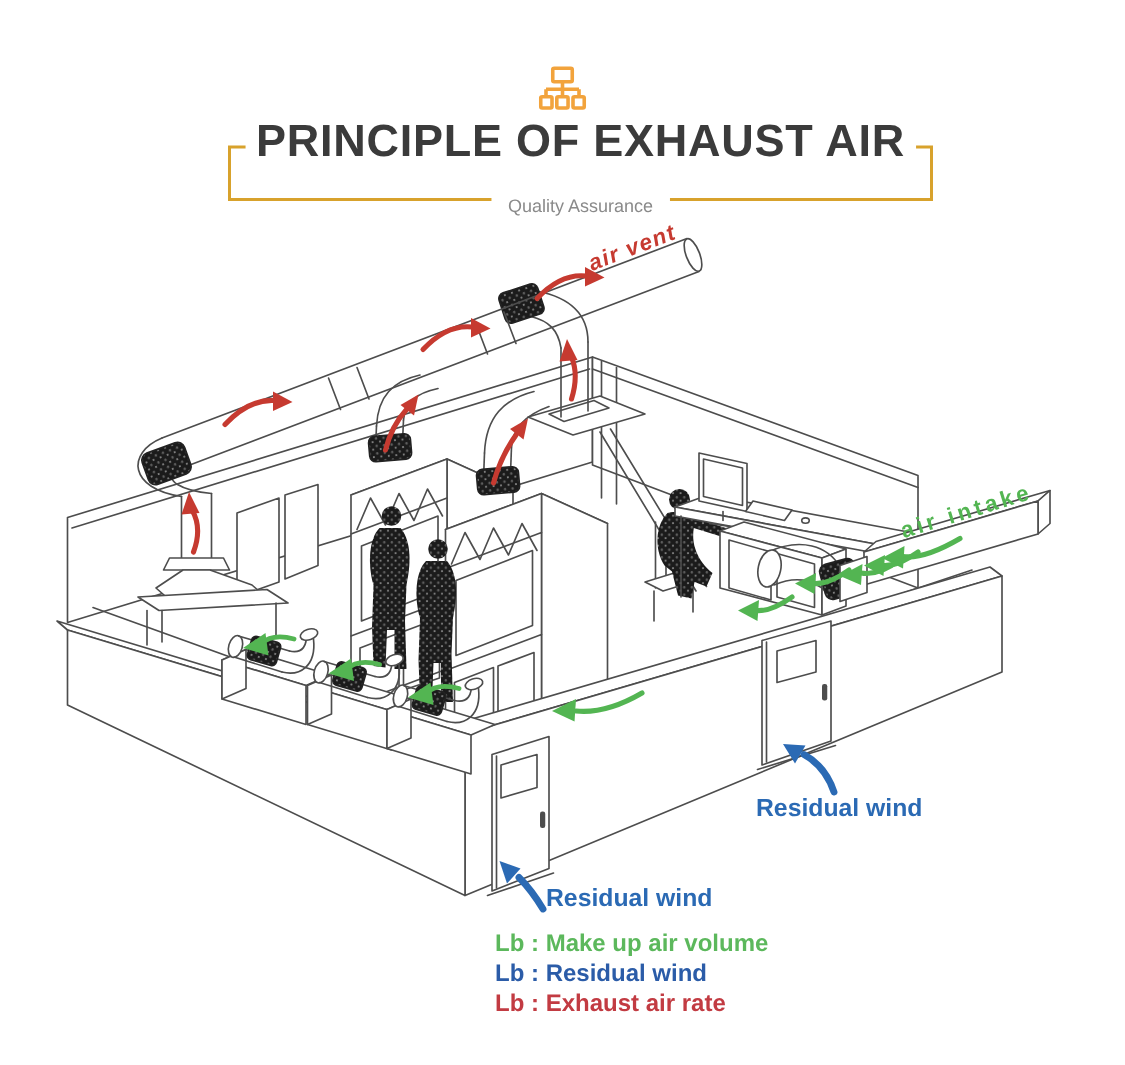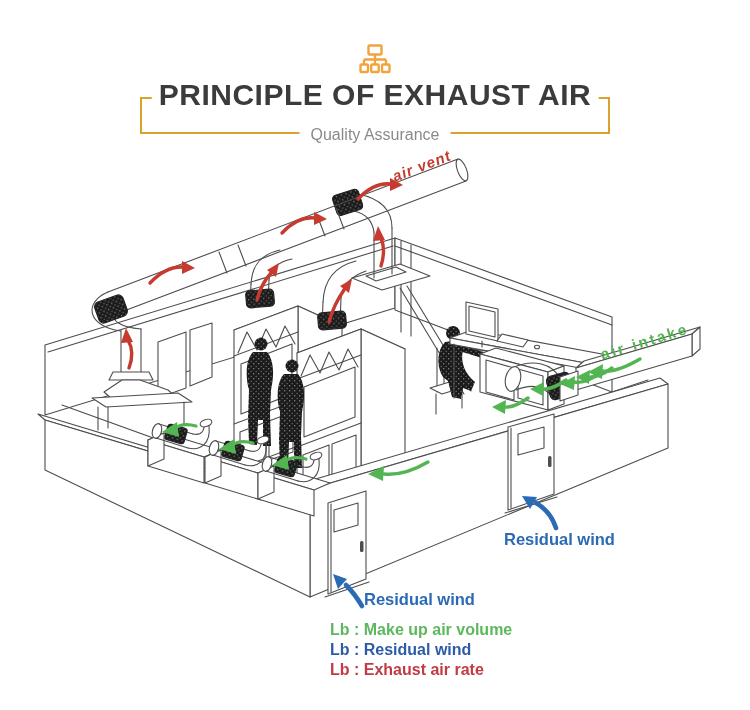--- a/index.html
+++ b/index.html
@@ -7,21 +7,21 @@
         font-family:"Liberation Sans",sans-serif;}
   
   .hier-icon{position:absolute;left:359px;top:44px;width:32px;height:30px;color:#F2A33C;}
   .title-frame{position:absolute;left:140px;top:97px;width:466px;height:33px;
                border:2px solid #D8A22C;}
   .page-title{position:absolute;left:50%;top:-21px;transform:translateX(-50%);
               background:#fff;padding:0 7px;margin:0;white-space:nowrap;
               font-size:30px;font-weight:800;letter-spacing:.5px;color:#3B3B3B;}
   .subtitle{position:absolute;left:50%;bottom:-12px;transform:translateX(-50%);
             background:#fff;padding:0 11px;white-space:nowrap;
-            font-size:16px;color:#8A8A8A;}
+            font-size:12px;color:#8A8A8A;}
   
   .diagram-svg{position:absolute;left:0;top:0;width:750px;height:710px;}
   .flow-label{position:absolute;white-space:nowrap;font-size:15px;}
   .lbl-air-vent{left:393px;top:168px;transform:rotate(-21deg);transform-origin:left center;
                 font-style:italic;font-weight:700;letter-spacing:1px;}
   .lbl-air-intake{left:601px;top:346px;transform:rotate(-17deg);transform-origin:left center;
                   font-weight:600;letter-spacing:2.5px;}
   .lbl-rw{font-size:16.5px;font-weight:700;text-align:center;}
   .lbl-rw-right{left:504px;top:530px;}
   .lbl-rw-front{left:364px;top:590px;}
@@ -37,21 +37,21 @@
   <div class="hier-icon" style="color: rgb(242, 163, 60);">
     <svg viewBox="0 0 32 30" width="32" height="30" fill="none" stroke="currentColor" stroke-width="2.4" stroke-linejoin="round">
       <rect x="9.5" y="1.5" width="13" height="9" rx="1"></rect>
       <path d="M16 10.5 V15.5 M5 15.5 H27 M5 15.5 V20.5 M16 15.5 V20.5 M27 15.5 V20.5"></path>
       <rect x="1.5" y="20.5" width="7.5" height="7.5" rx="1"></rect>
       <rect x="12.2" y="20.5" width="7.5" height="7.5" rx="1"></rect>
       <rect x="23" y="20.5" width="7.5" height="7.5" rx="1"></rect>
     </svg>
   </div>
 
-  <div class="title-frame" style="border-color: rgb(216, 162, 44);">
+  <div class="title-frame" style="border-color: rgb(216, 162, 44); margin-left: 12px;">
     <h1 class="page-title" style="color: rgb(59, 59, 59);">PRINCIPLE OF EXHAUST AIR</h1>
     <div class="subtitle" style="color: rgb(138, 138, 138);">Quality Assurance</div>
   </div>
 
   <svg class="diagram-svg" viewBox="0 0 750 710">
     <defs>
       <pattern id="camo" width="5" height="5" patternUnits="userSpaceOnUse">
         <rect width="5" height="5" fill="#1b1b1b"></rect>
         <circle cx="1.2" cy="1.5" r="0.8" fill="#616161"></circle>
         <circle cx="3.7" cy="3.8" r="0.7" fill="#8d8d8d"></circle>

